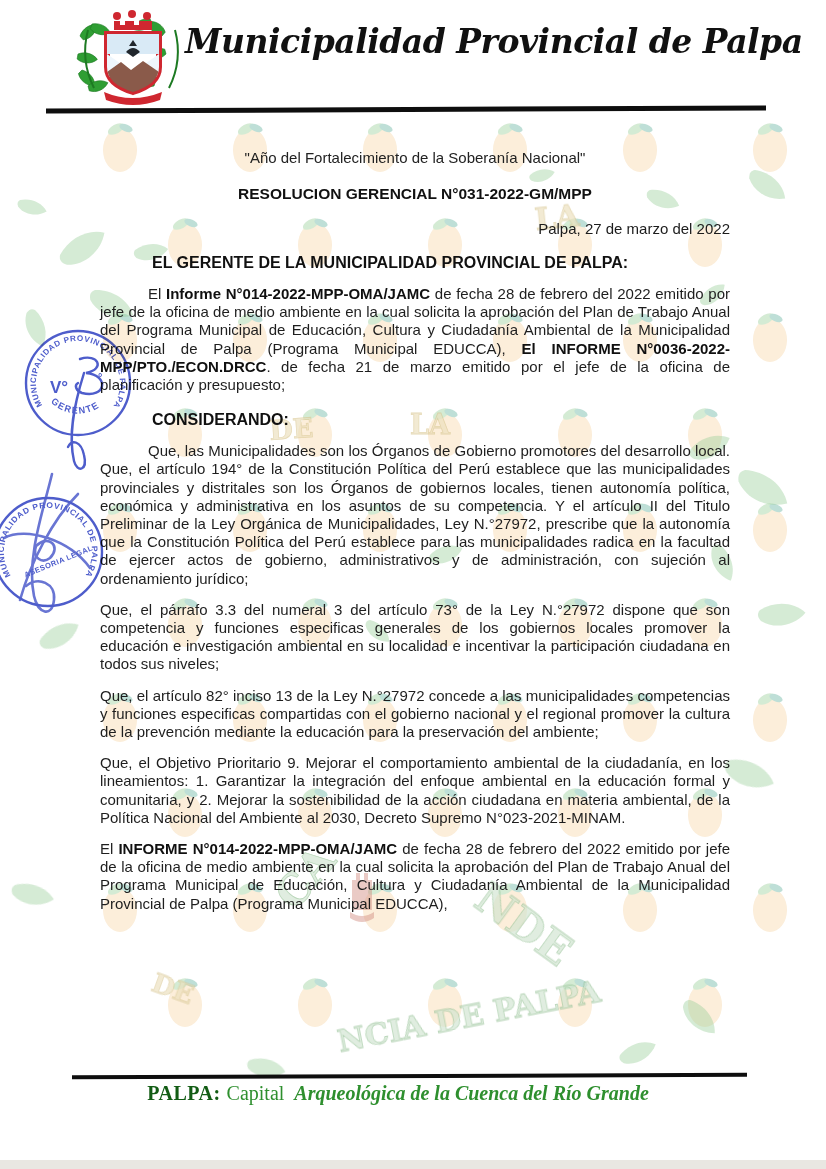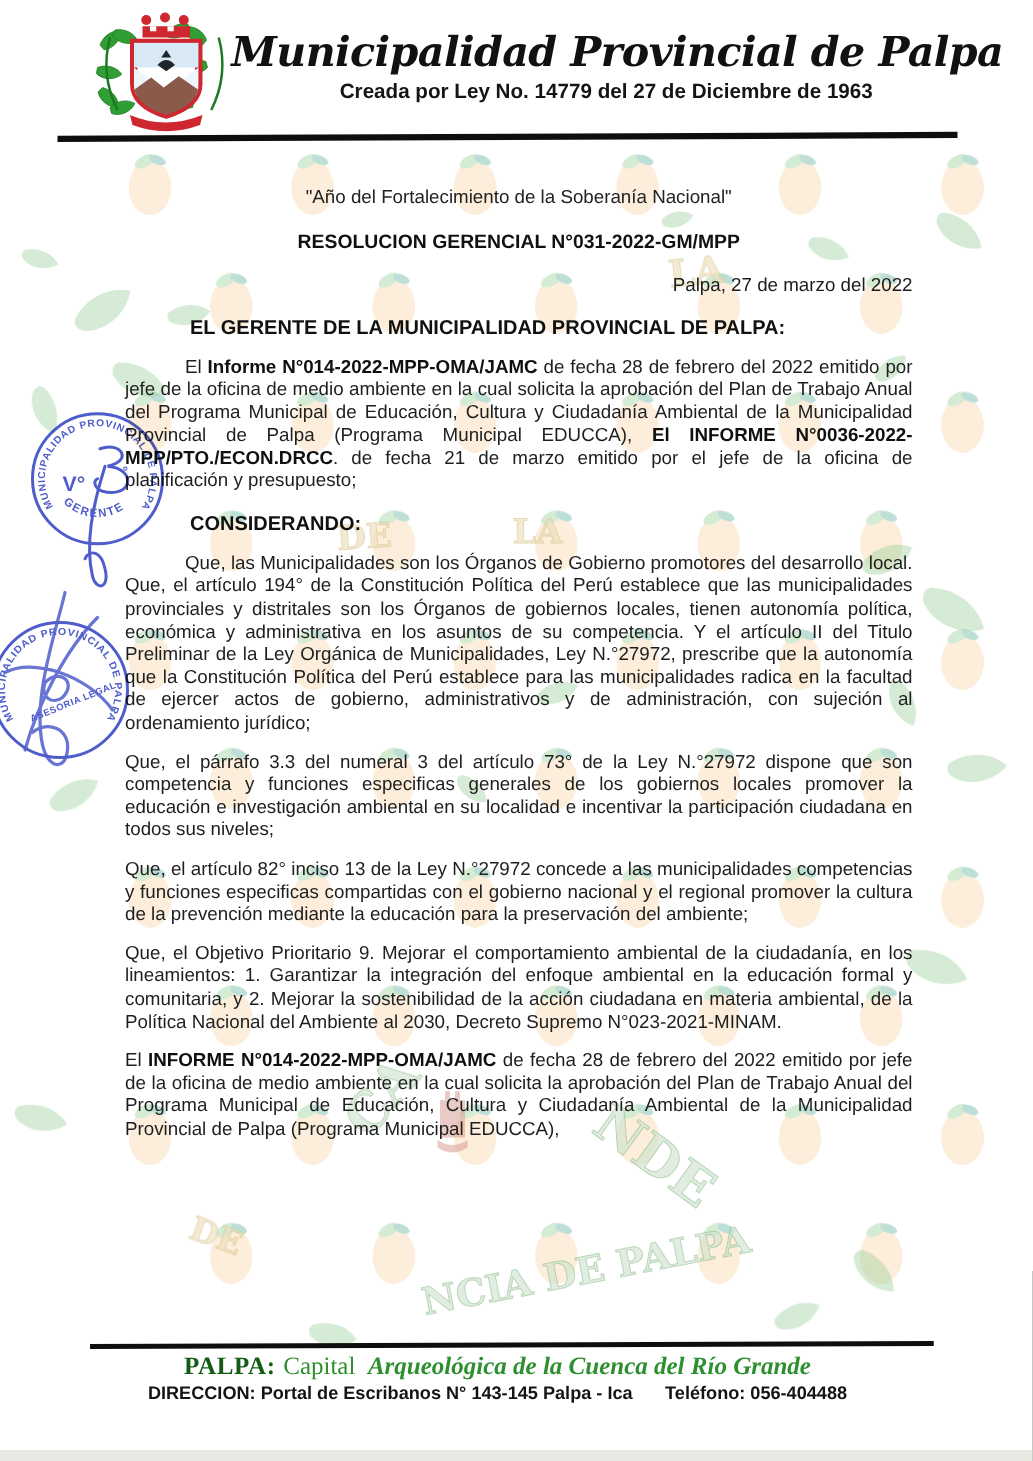--- a/index.html
+++ b/index.html
@@ -189,21 +189,20 @@
         <path d="M33,46 l20,14 l-20,10 z" fill="#eef6fc"></path>
         <path d="M85,46 l-20,14 l20,10 z" fill="#eef6fc"></path>
         <path d="M33,64 l14,-10 10,8 12,-9 16,11 v24 h-52 z" fill="#8a5a4a"></path>
         <path d="M52,44 q7,-8 14,0 l-7,5 z" fill="#20262c"></path>
         <path d="M55,38 l4,-6 4,6 z" fill="#20262c"></path>
       </g>
       <path d="M30,84 q28,12 58,0 l-2,8 q-27,10 -54,0 z" fill="#cf2730"></path>
     </svg>
     <div class="head-titles">
       <div class="muni-title">Municipalidad Provincial de Palpa</div>
-      <div class="muni-sub">Creada por Ley No. 14779 del 27 de Diciembre de 1963</div>
     </div>
     <div class="head-rule"></div>
   </header>
 
   <main class="doc">
     <p class="motto">"Año del Fortalecimiento de la Soberanía Nacional"</p>
     <p class="restitle">RESOLUCION GERENCIAL N°031-2022-GM/MPP</p>
     <p class="date">Palpa, 27 de marzo del 2022</p>
     <p class="addressee">EL GERENTE DE LA MUNICIPALIDAD PROVINCIAL DE PALPA:</p>
     <div id="visto-paras">
@@ -251,20 +250,17 @@
       <path d="M50,78 C62,66 76,78 64,90 C56,96 46,90 50,78"></path>
     </g>
   </svg>
 
   <footer class="footer">
     <div class="foot-rule"></div>
     <div class="foot-text">
       <div class="slogan">
         <span class="palpa">PALPA:</span><span class="capital">Capital</span><span class="arque">Arqueológica de la Cuenca del Río Grande</span>
       </div>
-      <div class="addressln">
-        <span>DIRECCION: Portal de Escribanos N° 143-145 Palpa - Ica</span><span class="phone">Teléfono: 056-404488</span>
-      </div>
     </div>
   </footer>
 
   <div class="scan-strip"></div>
 </div>
 
 </body></html>

